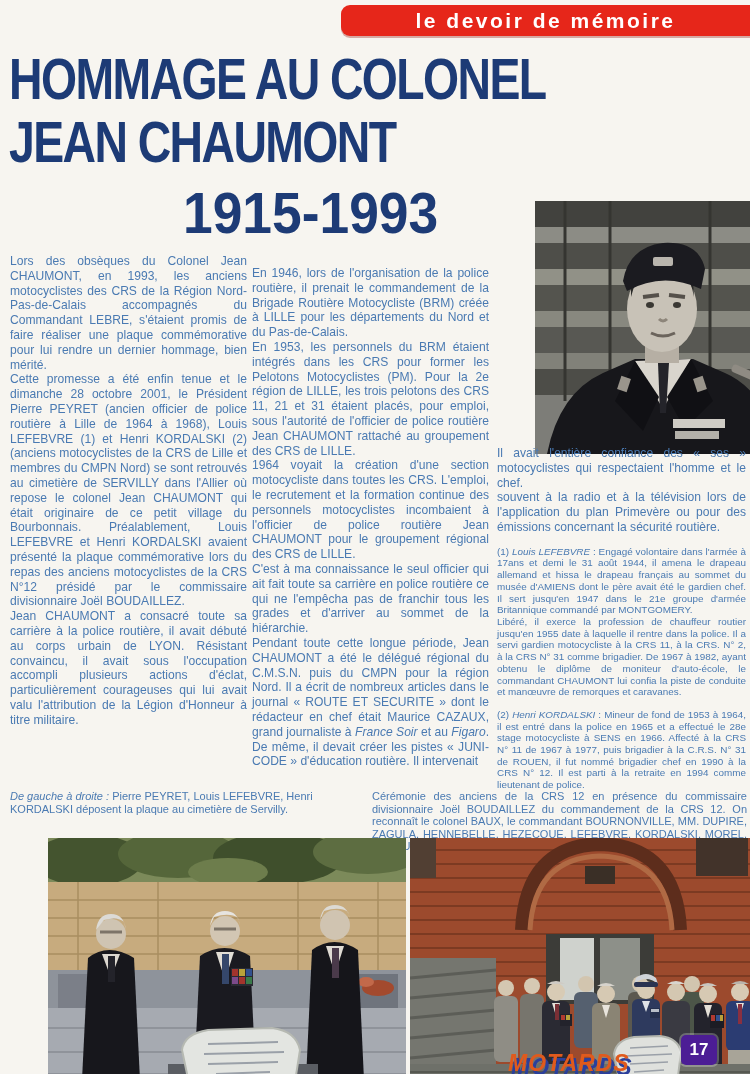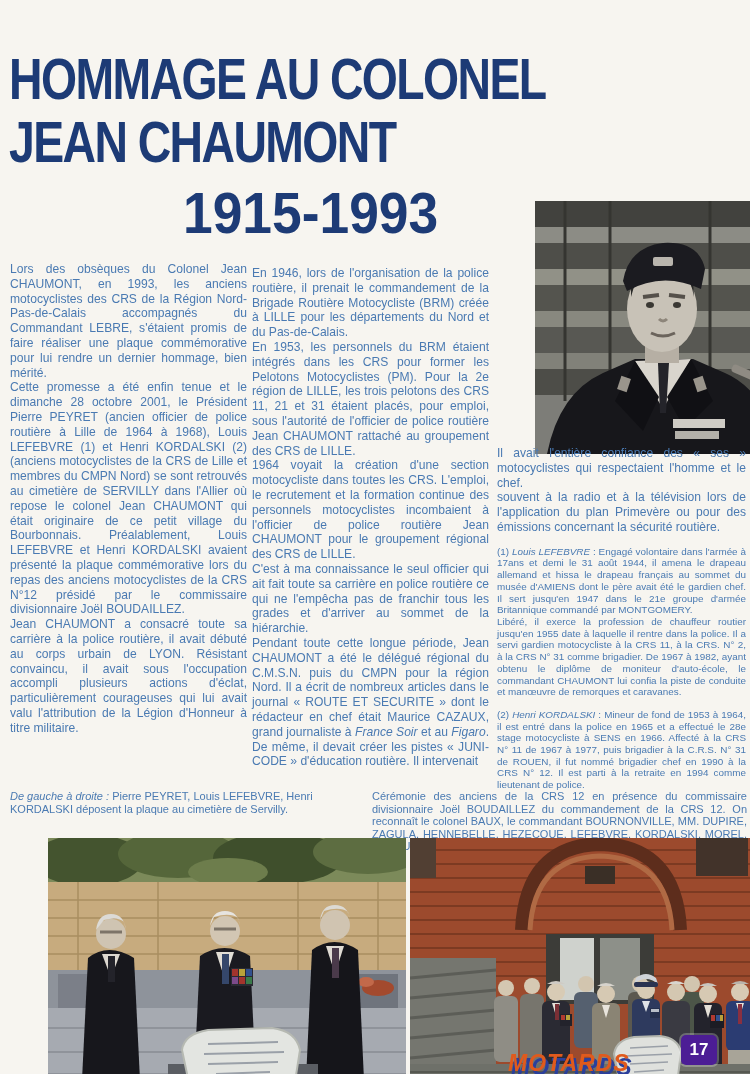--- a/index.html
+++ b/index.html
@@ -30,21 +30,21 @@
     position:absolute; left:183px; top:184px; margin:0; color:#1d3b76;
     font-weight:bold; font-size:58px; letter-spacing:0px; line-height:1;
     transform:scaleX(.92); transform-origin:0 0; white-space:nowrap;
   }
   
   .col {
     position:absolute; color:#4a7ab2; font-size:12.1px; line-height:14.8px;
     text-align:justify;
   }
   .col p { margin:0; }
-  .col1 { left:10px;  top:262px; width:237px; }
+  .col1 { left:10px;  top:254px; width:237px; }
   .col2 { left:252px; top:266px; width:237px; }
   .col3 { left:497px; top:446px; width:249px; }
   .fn { font-size:9.9px; line-height:11.7px; }
   .fn-gap { margin-top:11px !important; }
   .ital { font-style:italic; }
   
   .caption {
     position:absolute; color:#4a7ab2; font-size:11px; line-height:12.6px;
   }
   .cap-left  { left:10px;  top:779px; width:352px; }
@@ -66,20 +66,23 @@
     background:#4c1d95; border-radius:5px; color:#ffffff;
     display:flex; align-items:center; justify-content:center;
     font-size:17px; font-weight:bold; box-shadow:0 0 0 2px rgba(255,255,255,.25);
   }
 </style>
 </head>
 <body>
 
 <div class="page">
 
+  <div class="banner">
+    <span>le devoir de mémoire</span>
+  </div>
 
   <h1 class="title-line title1">HOMMAGE AU COLONEL</h1>
   <h1 class="title-line title2">JEAN CHAUMONT</h1>
   <h2 class="years">1915-1993</h2>
 
   <figure class="photo portrait">
     <svg viewBox="0 0 250 253" preserveAspectRatio="none">
       <rect width="250" height="253" fill="#7d7d78"></rect>
       <g opacity=".9">
         <rect x="0" y="0" width="250" height="26" fill="#3c3c38"></rect>

